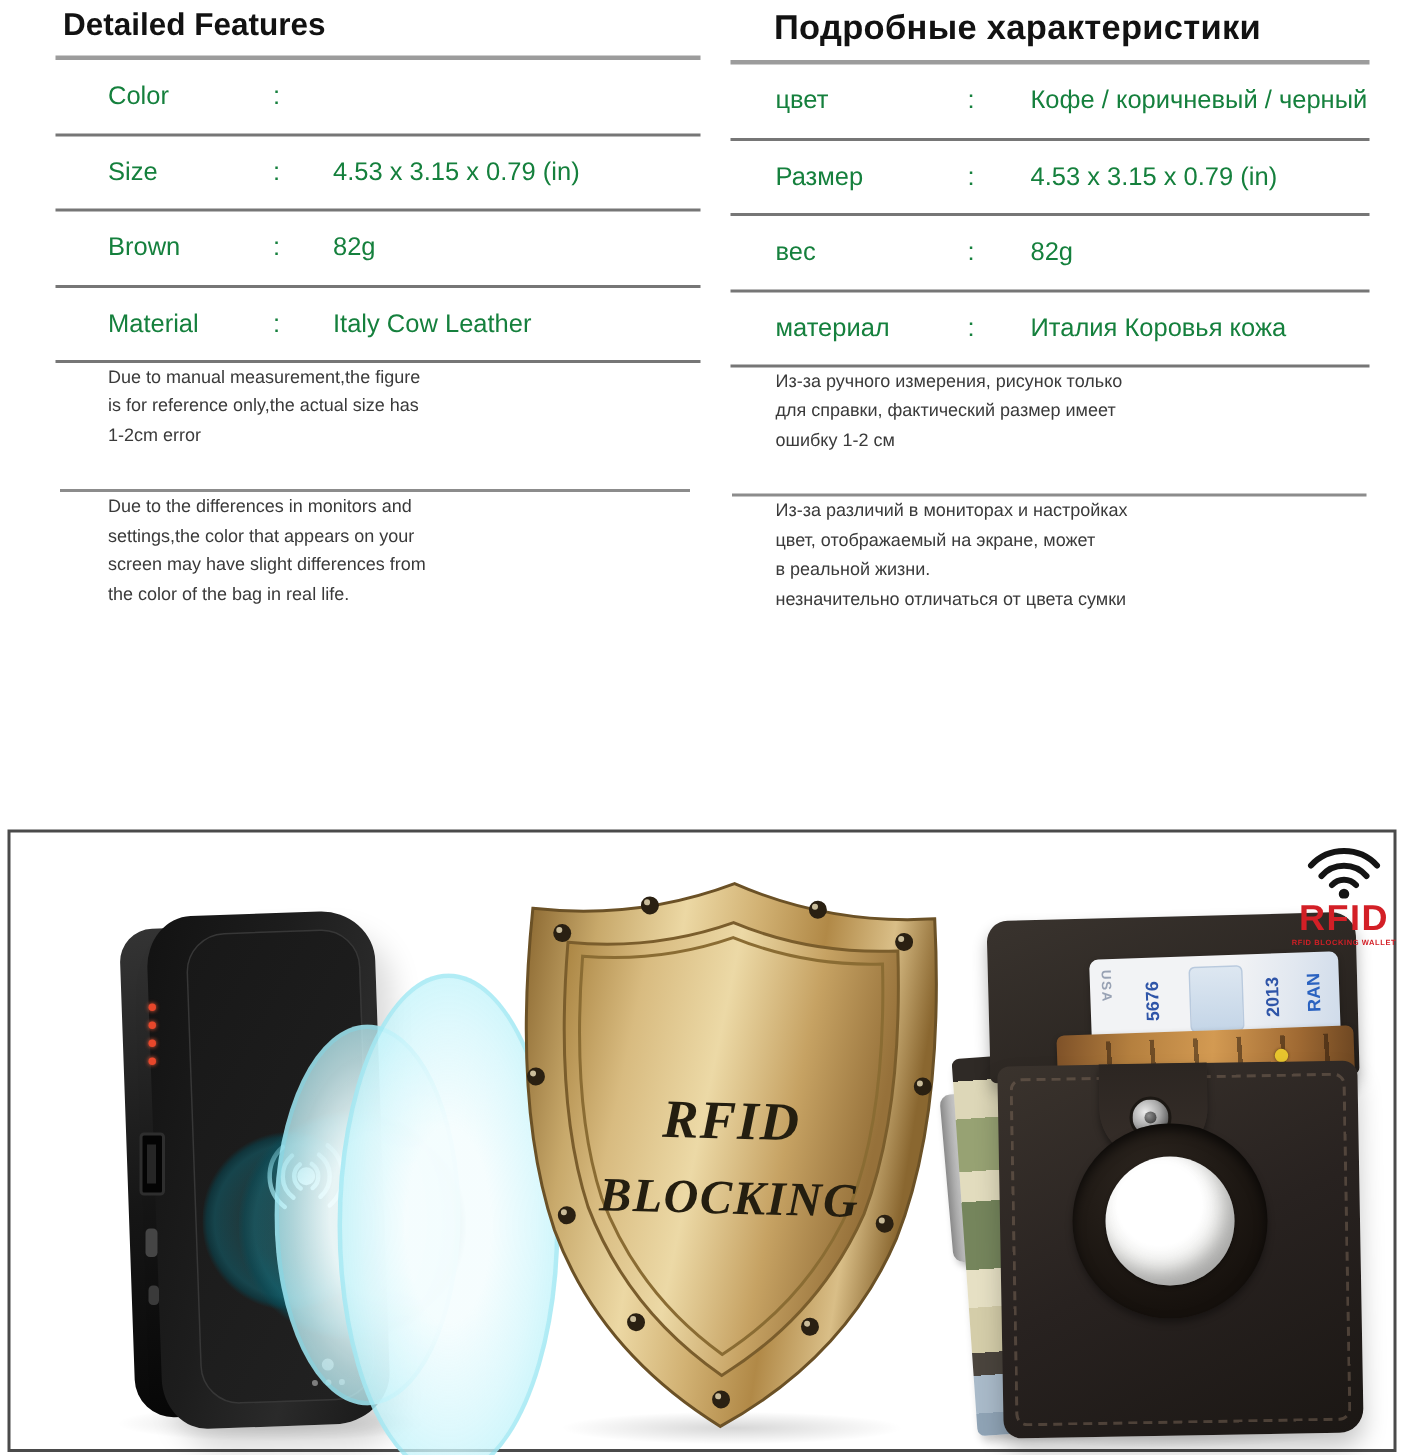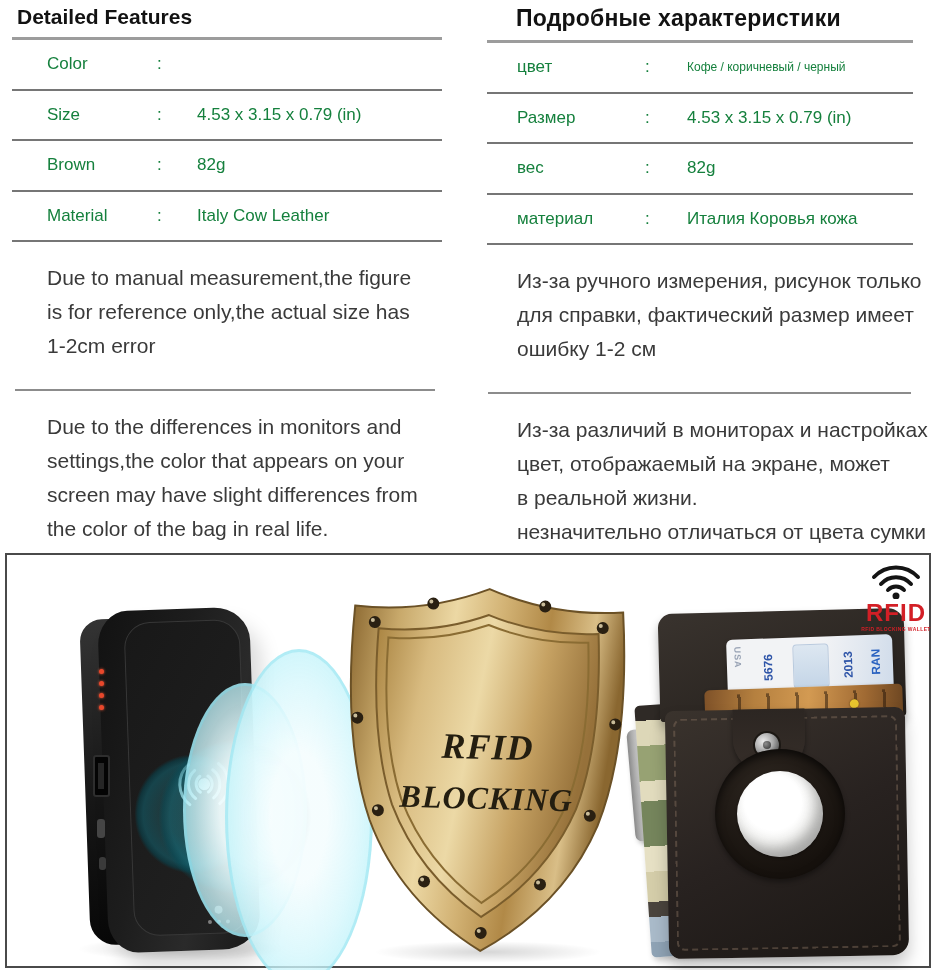--- a/index.html
+++ b/index.html
@@ -4,37 +4,37 @@
 <style>
   * { box-sizing: border-box; }
   html, body { margin:0; padding:0; background:#ffffff; }
   body {
     width: 939px; height: 970px; position: relative; overflow: hidden;
     font-family: "Liberation Sans", sans-serif; color:#2e2e2e;
   }
 
   
   .col { position:absolute; top:0; }
-  .col-left  { left:12px;  width:430px; }
+  .col-left  { left:37px;  width:430px; }
   .col-right { left:487px; width:426px; }
 
   .panel-title { font-weight:bold; color:#121212; margin-top:5px; }
   .col-left  .panel-title { font-size:21px; padding-left:5px; }
   .col-right .panel-title { font-size:23px; padding-left:29px; letter-spacing:0.2px; }
   .title-rule { border-top:3px solid #9c9c9c; margin-top:8px; }
 
   .spec-row {
     display:grid; align-items:center; height:50.5px;
     border-bottom:2px solid #767676; font-size:17px; color:#15803d;
   }
   .col-left  .spec-row { grid-template-columns:110px 40px auto; padding-left:35px; }
   .col-right .spec-row { grid-template-columns:128px 42px auto; padding-left:30px; }
-  .spec-value.small { font-size:12px; }
-
-  .note { margin-top:19px; font-size:21px; color:#3a3a3a; line-height:1.62; }
+  .spec-value.small { font-size:17px; }
+
+  .note { font-size:12px; color:#3a3a3a; line-height:1.62; }
   .col-left  .note { padding-left:35px; }
   .col-right .note { padding-left:30px; }
   .note-line { white-space:nowrap; }
   .note-rule { border-top:2px solid #8c8c8c; margin-top:26px; }
   .col-left  .note-rule { width:420px; margin-left:3px; }
   .col-right .note-rule { width:423px; margin-left:1px; }
 
   
   .photo-frame {
     position:absolute; left:5px; top:553px; width:926px; height:415px;

